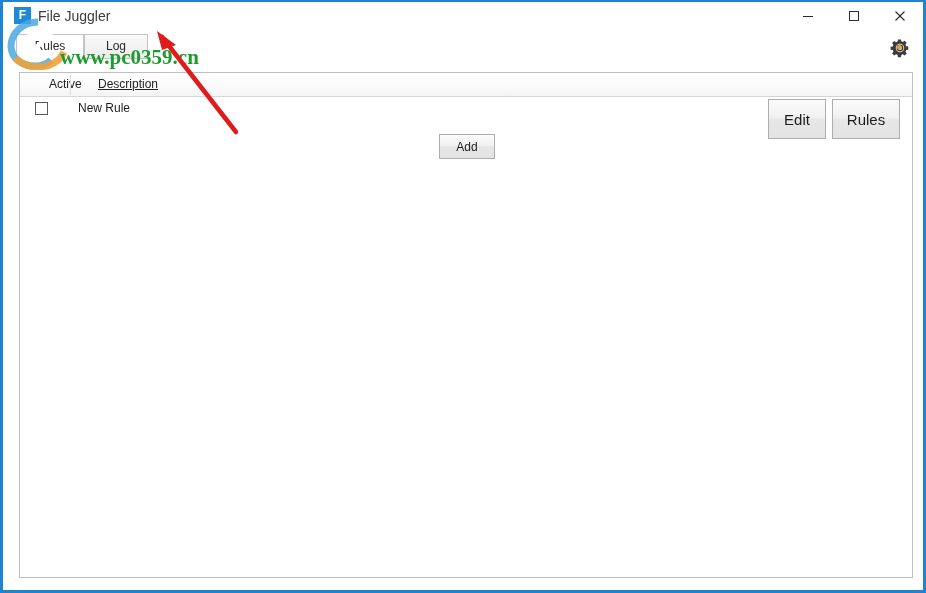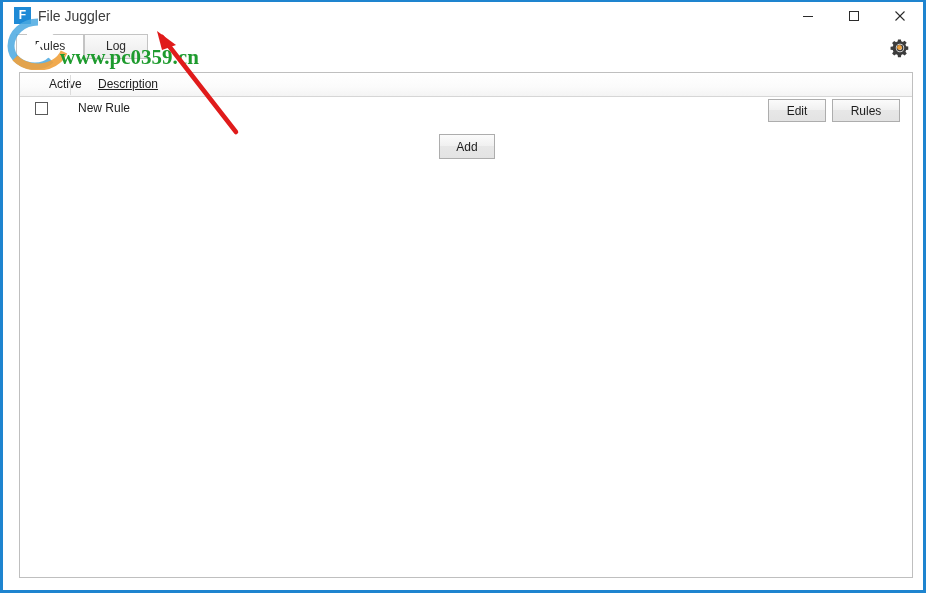--- a/index.html
+++ b/index.html
@@ -178,25 +178,25 @@
     position: absolute;
     left: 58px;
     top: 4px;
     font-size: 12px;
     color: #1d1d1d;
     white-space: nowrap;
   }
   .row-btn {
     position: absolute;
     top: 2px;
-    height: 23px;
+    height: 40px;
     box-sizing: border-box;
     border: 1px solid #adadad;
     background: linear-gradient(to bottom, #fbfbfb 0%, #f0f0f0 48%, #e7e7e7 50%, #e3e3e3 100%);
-    font-size: 12px;
+    font-size: 15px;
     color: #1d1d1d;
     font-family: "Liberation Sans", sans-serif;
     cursor: default;
     padding: 0;
   }
   #btn-edit   { left: 748px; width: 58px; }
   #btn-delete { left: 812px; width: 68px; }
 
   
   #btn-add {

